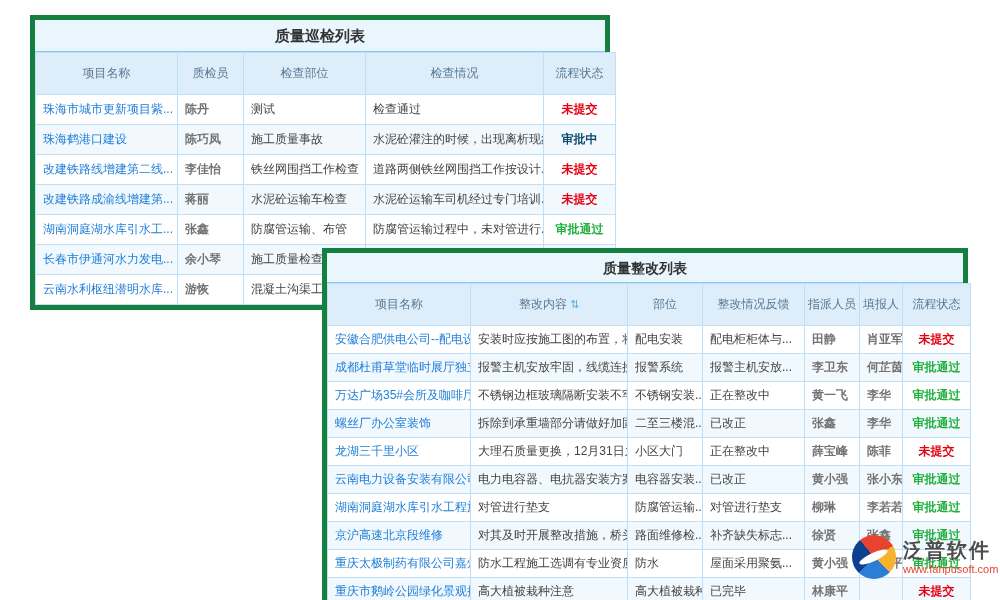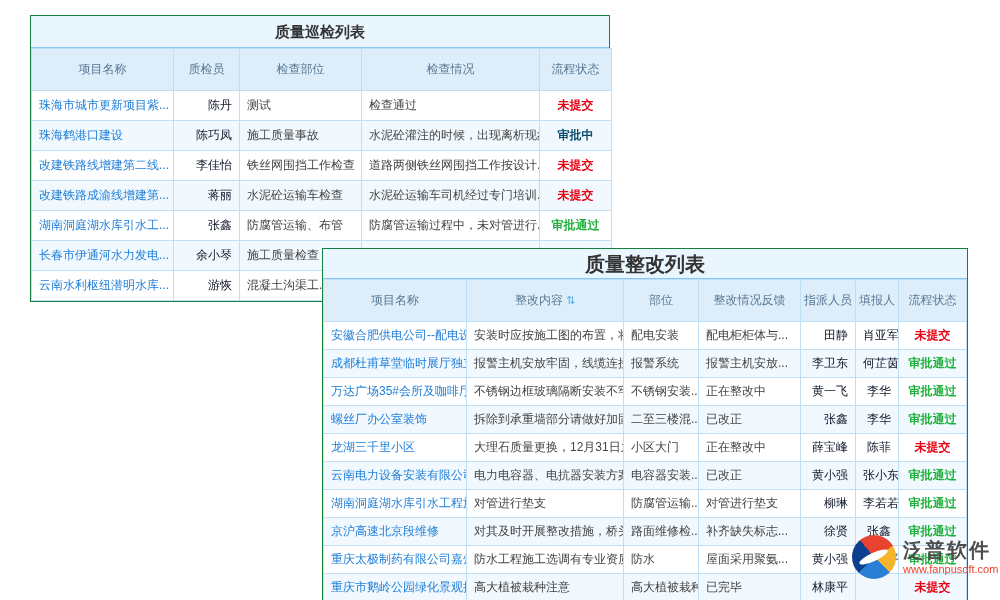--- a/index.html
+++ b/index.html
@@ -1,38 +1,38 @@
 <!DOCTYPE html>
 <html><head>
 <meta charset="utf-8">
 <style>
   * { margin:0; padding:0; box-sizing:border-box; }
   html,body { width:1000px; height:600px; }
   body {
     position:relative; overflow:hidden; background:#ffffff;
     font-family:"Liberation Sans","DejaVu Sans",sans-serif;
   }
-  .table-card { position:absolute; background:#fff; border:1px solid #15803d; }
+  .table-card { position:absolute; background:#fff; border:5px solid #15803d; }
   .table-title {
     text-align:center; background:#eaf6fe; color:#333; font-weight:bold;
     border-bottom:1px solid #89c6ef;
   }
   .card1 .table-title { height:32px; line-height:32px; font-size:15px; }
-  .card2 .table-title { height:30px; line-height:30px; font-size:20px; }
+  .card2 .table-title { height:30px; line-height:30px; font-size:14px; }
   table { border-collapse:collapse; table-layout:fixed; width:100%; }
   th, td { border:1px solid #bedff5; font-size:12px; overflow:hidden; white-space:nowrap; }
   th { background:#ddeefa; color:#5a7894; font-weight:normal; text-align:center; padding:12px 2px; }
   .card1 th { height:31px; }
   .card2 th { height:29px; }
   td { padding:0 7px; color:#444; background:#fff; }
   .card1 td { height:30px; }
   .card2 td { height:28px; }
   tbody tr:nth-child(even) td { background:#f2f9fe; }
   .cell-link { color:#1e7ed8; cursor:pointer; }
-  .cell-person { color:#0f172a; text-align:right; }
+  .cell-person { color:#737373; text-align:left;font-weight:bold; }
   .cell-status { text-align:center; font-weight:bold; }
   .sort-icon { color:#58aee8; font-size:11px; margin-left:3px; cursor:pointer; }
   .logo { position:absolute; left:852px; top:535px; display:flex; align-items:center; gap:7px; }
   .logo-circle {
     width:44px; height:44px; border-radius:50%; position:relative; flex:0 0 auto;
     background:conic-gradient(from -40deg, #e8432e 0 100deg, #f6b42c 100deg 175deg,
                #2a7fd4 175deg 265deg, #0d3f8f 265deg 360deg);
   }
   .logo-circle::after {
     content:""; position:absolute; left:6px; top:18px; width:31px; height:8px;

